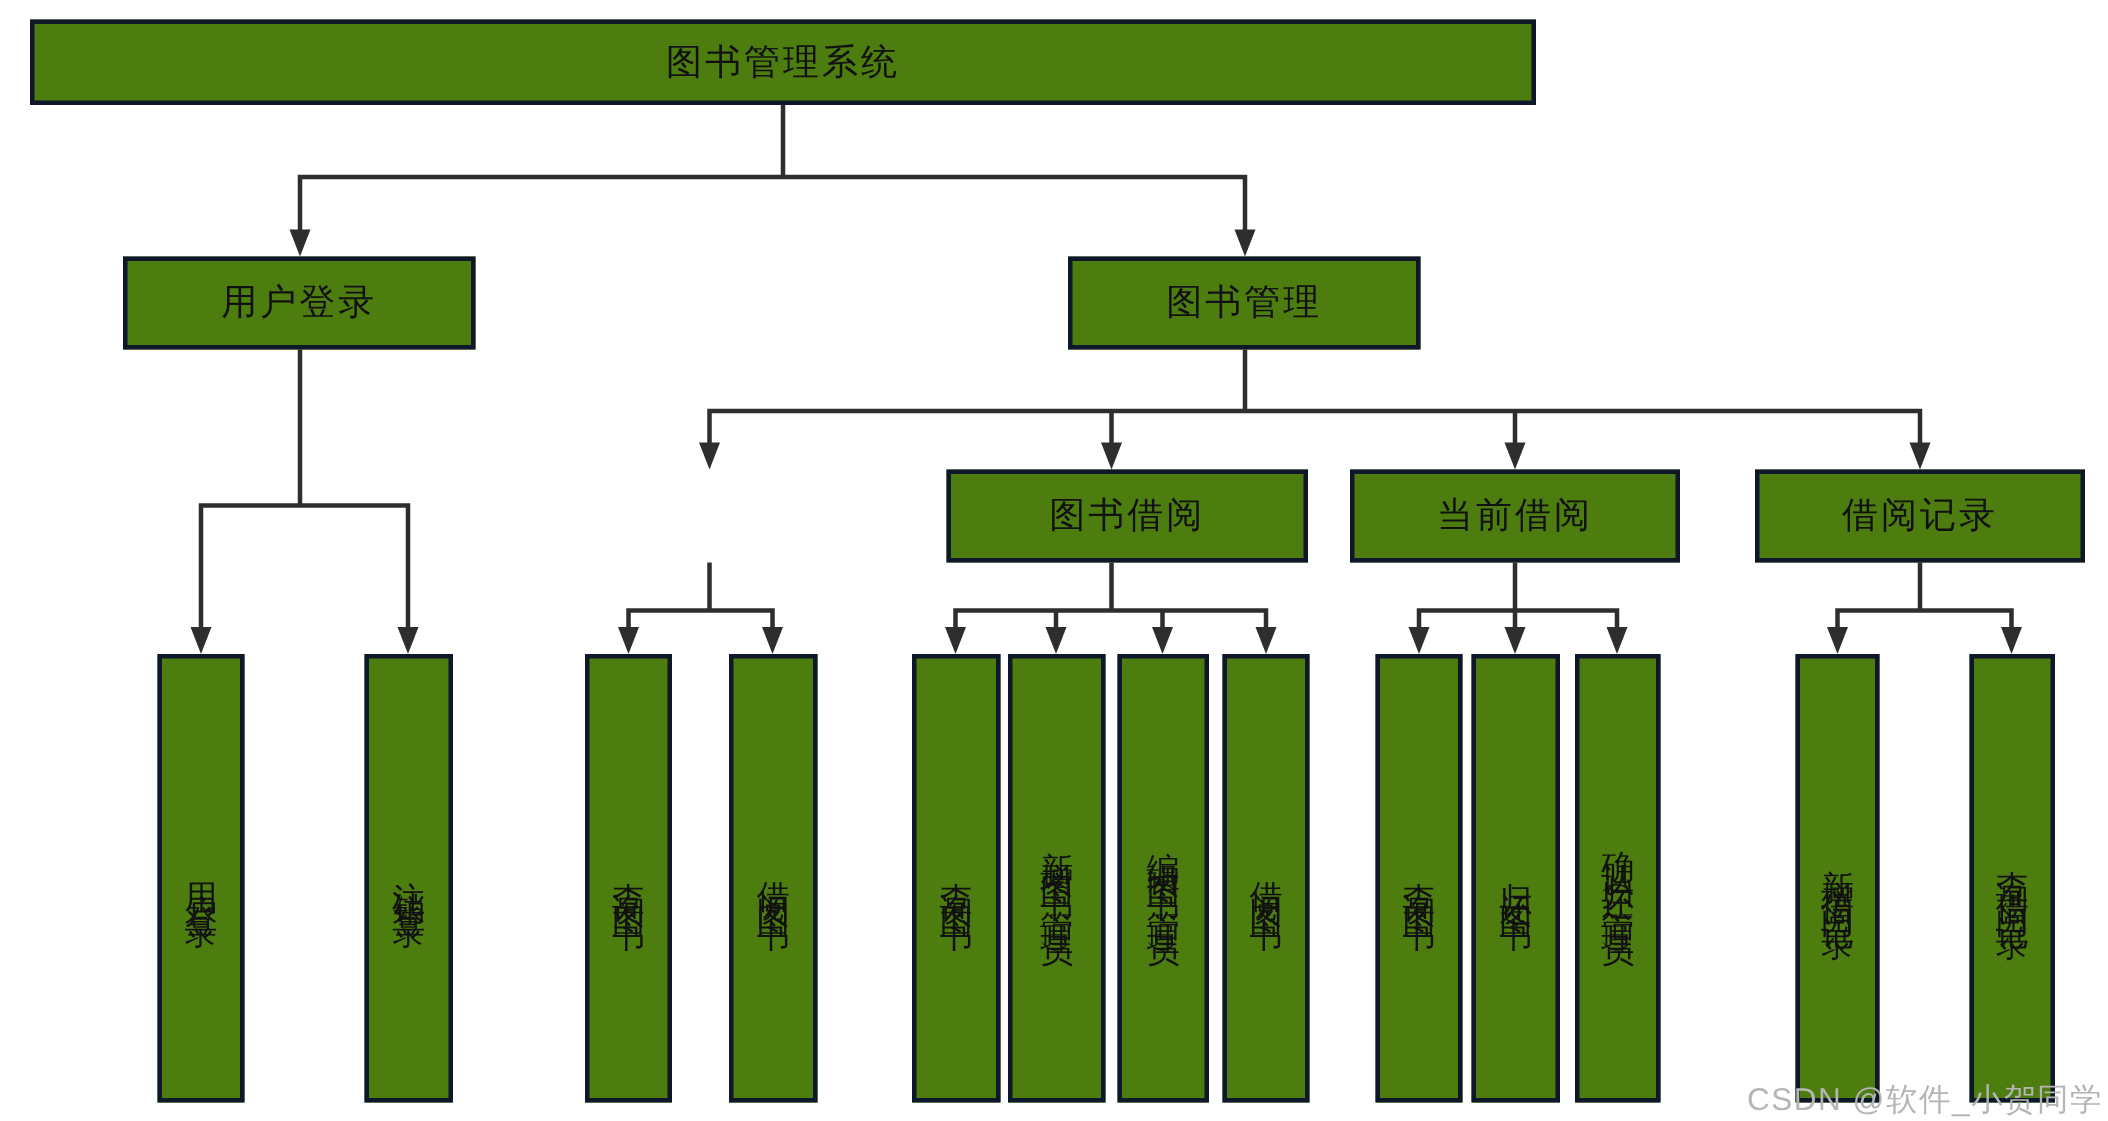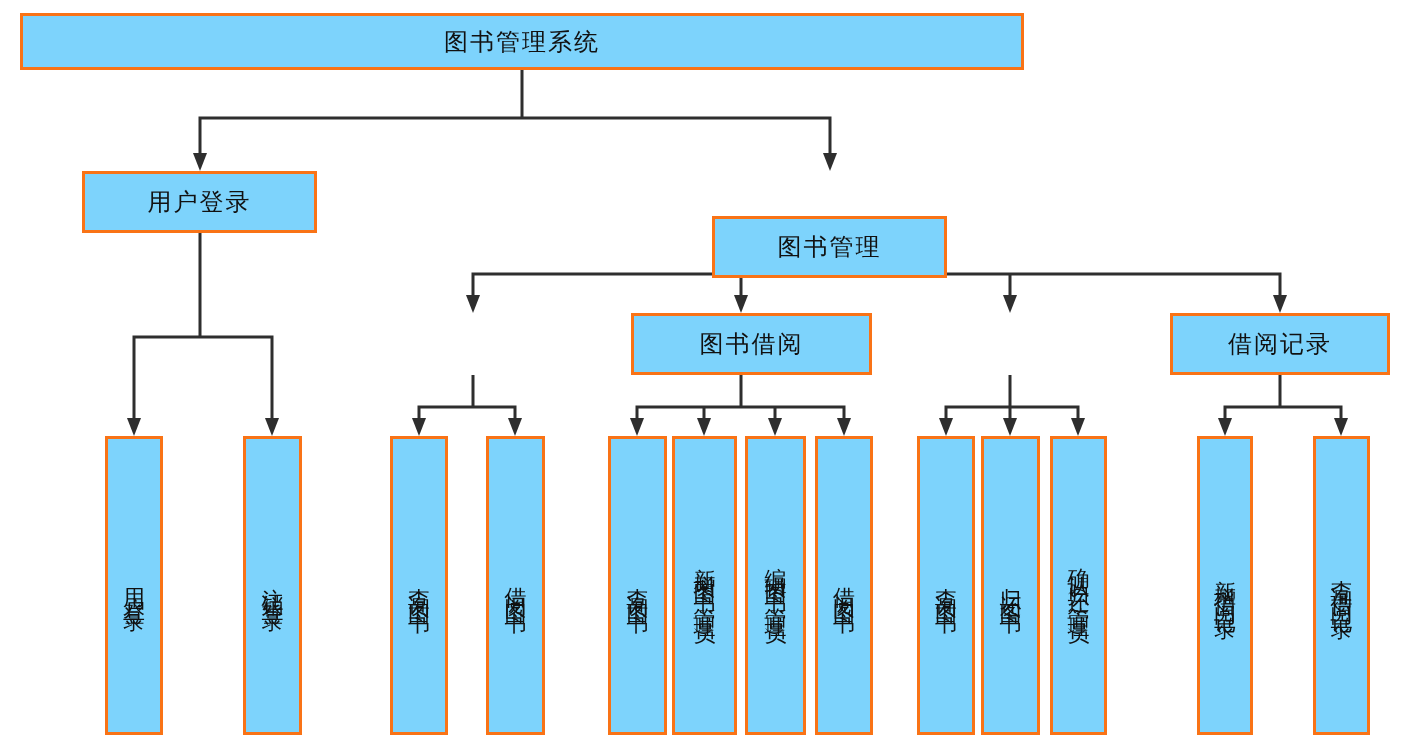--- a/index.html
+++ b/index.html
@@ -18,22 +18,22 @@
   #wires {
     position: absolute;
     left: 0; top: 0;
     width: 1405px;
     height: 747px;
     z-index: 1;
   }
   .node {
     position: absolute;
     box-sizing: border-box;
-    background: #7dd3fc;
-    border: 3px solid #f97316;
+    background: #4d7c0f;
+    border: 3px solid #0f172a;
     display: flex;
     align-items: center;
     justify-content: center;
     z-index: 2;
     color: #111111;
   }
   .h-label {
     font-size: 24px;
     letter-spacing: 2px;
     line-height: 1;
@@ -57,21 +57,21 @@
     right: 3px;
     font-size: 21px;
     letter-spacing: 1px;
     color: #b5b5b5;
     z-index: 5;
     white-space: nowrap;
   }
   
   #n-root   { left: 20px;  top: 13px;  width: 1004px; height: 57px; }
   #n-login  { left: 82px;  top: 171px; width: 235px;  height: 62px; }
-  #n-mgmt   { left: 712px; top: 171px; width: 235px;  height: 62px; margin-top: 45px; }
+  #n-mgmt   { left: 712px; top: 171px; width: 235px;  height: 62px; }
   #n-rec    { left: 363px; top: 313px; width: 220px;  height: 62px; }
   #n-bor    { left: 631px; top: 313px; width: 241px;  height: 62px; }
   #n-cur    { left: 900px; top: 313px; width: 220px;  height: 62px; }
   #n-log    { left: 1170px;top: 313px; width: 220px;  height: 62px; }
   #l-user1  { left: 105px;  width: 58px; }
   #l-user2  { left: 243px;  width: 59px; }
   #l-rec1   { left: 390px;  width: 58px; }
   #l-rec2   { left: 486px;  width: 59px; }
   #l-bor1   { left: 608px;  width: 59px; }
   #l-bor2   { left: 672px;  width: 65px; }
@@ -138,20 +138,23 @@
   <div class="node" id="n-login">
     <span class="h-label">用户登录</span>
   </div>
   <div class="node" id="n-mgmt">
     <span class="h-label">图书管理</span>
   </div>
 
   <div class="node" id="n-bor">
     <span class="h-label">图书借阅</span>
   </div>
+  <div class="node" id="n-cur">
+    <span class="h-label">当前借阅</span>
+  </div>
   <div class="node" id="n-log">
     <span class="h-label">借阅记录</span>
   </div>
 
   <div class="node leaf" id="l-user1">
     <span class="v-label">用户登录</span>
   </div>
   <div class="node leaf" id="l-user2">
     <span class="v-label">注销登录</span>
   </div>
@@ -186,13 +189,14 @@
     <span class="v-label">确认归还（管理员）</span>
   </div>
 
   <div class="node leaf" id="l-log1">
     <span class="v-label">新增借阅记录</span>
   </div>
   <div class="node leaf" id="l-log2">
     <span class="v-label">查询借阅记录</span>
   </div>
 
+  <div id="watermark">CSDN @软件_小贺同学</div>
 </div>
 
 </body></html>

